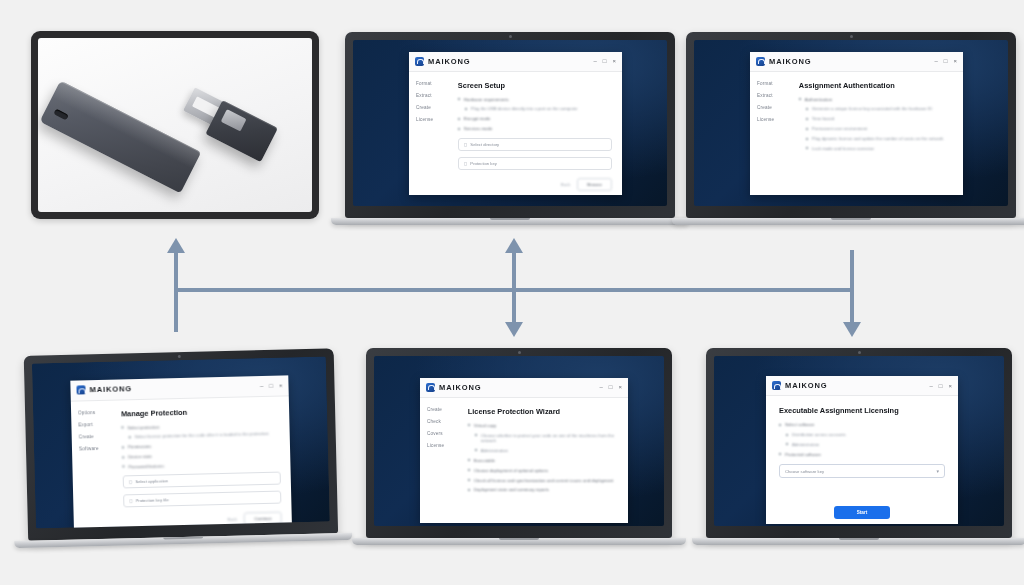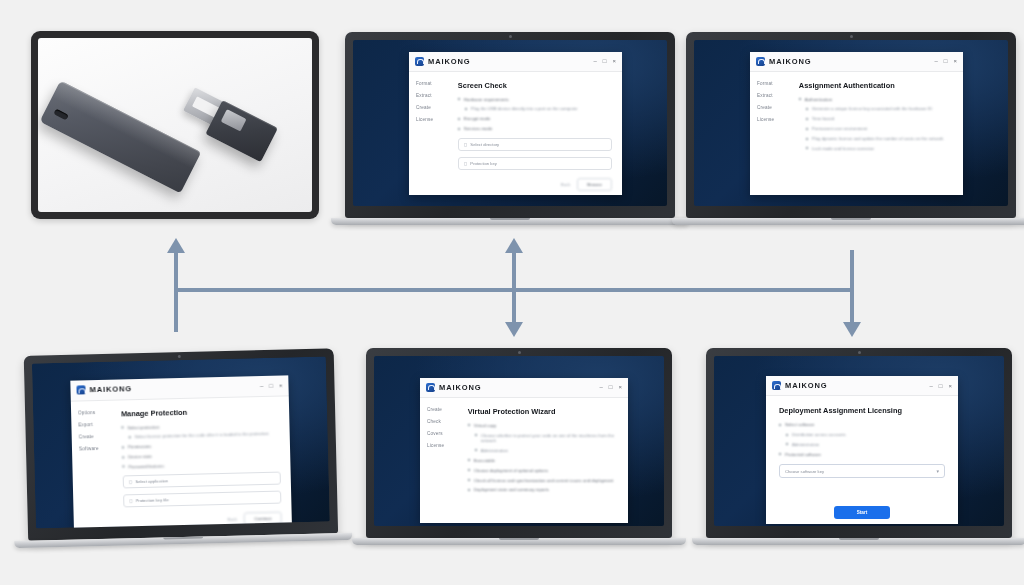--- a/index.html
+++ b/index.html
@@ -303,21 +303,21 @@
             </span>
           </div>
           <div class="winbody">
             <div class="sidebar">
               <div class="nav-item">Format</div>
               <div class="nav-item">Extract</div>
               <div class="nav-item">Create</div>
               <div class="nav-item">License</div>
             </div>
             <div class="content">
-              <div class="page-title">Screen Check</div>
+              <div class="page-title">Screen Setup</div>
               <ul class="bullets">
                 <li>Hardware requirements</li>
                 <li class="sub">Plug the USB device directly into a port on the computer</li>
                 <li>Encrypt mode</li>
                 <li>Services mode</li>
               </ul>
               <div class="field">
                 <span class="fico">◻</span>
                 <span>Select directory</span>
               </div>
@@ -448,21 +448,21 @@
             </span>
           </div>
           <div class="winbody">
             <div class="sidebar">
               <div class="nav-item">Create</div>
               <div class="nav-item">Check</div>
               <div class="nav-item">Covers</div>
               <div class="nav-item">License</div>
             </div>
             <div class="content">
-              <div class="page-title">Virtual Protection Wizard</div>
+              <div class="page-title">License Protection Wizard</div>
               <ul class="bullets">
                 <li>Virtual copy</li>
                 <li class="sub">Choose whether to protect your code on one of the machines from the network</li>
                 <li class="sub">Administration</li>
                 <li>Executable</li>
                 <li>Choose deployment of optional options</li>
                 <li>Check all license and synchronization and current issues and deployment</li>
                 <li>Deployment state and summary reports</li>
               </ul>
             </div>
@@ -484,21 +484,21 @@
             <span class="brand-mark"></span>
             <span class="brand-text">MAIKONG</span>
             <span class="wctl">
               <span>–</span>
               <span>□</span>
               <span>×</span>
             </span>
           </div>
           <div class="winbody" style="display:block;">
             <div class="content" style="padding:10px 13px 0 13px;">
-              <div class="page-title">Deployment Assignment Licensing</div>
+              <div class="page-title">Executable Assignment Licensing</div>
               <ul class="bullets">
                 <li>Select software</li>
                 <li class="sub">Distribution across accounts</li>
                 <li class="sub">Administration</li>
                 <li>Protected software</li>
               </ul>
               <div class="select" style="margin-top:7px;">
                 <span>Choose software key</span>
                 <span class="chev">▾</span>
               </div>

